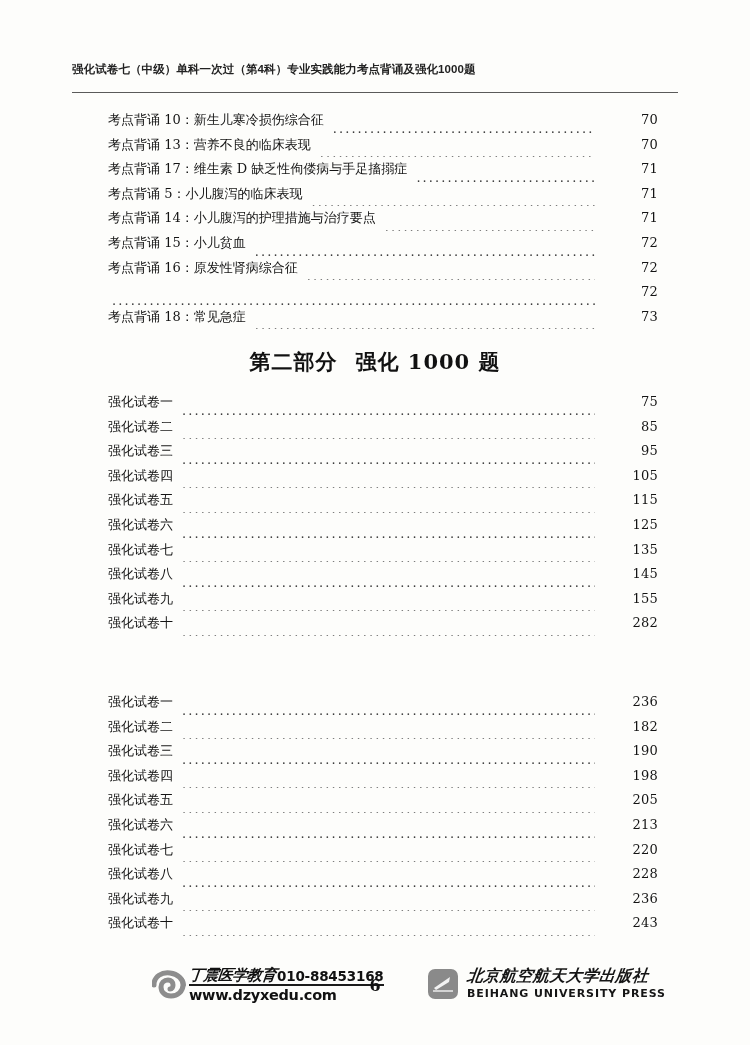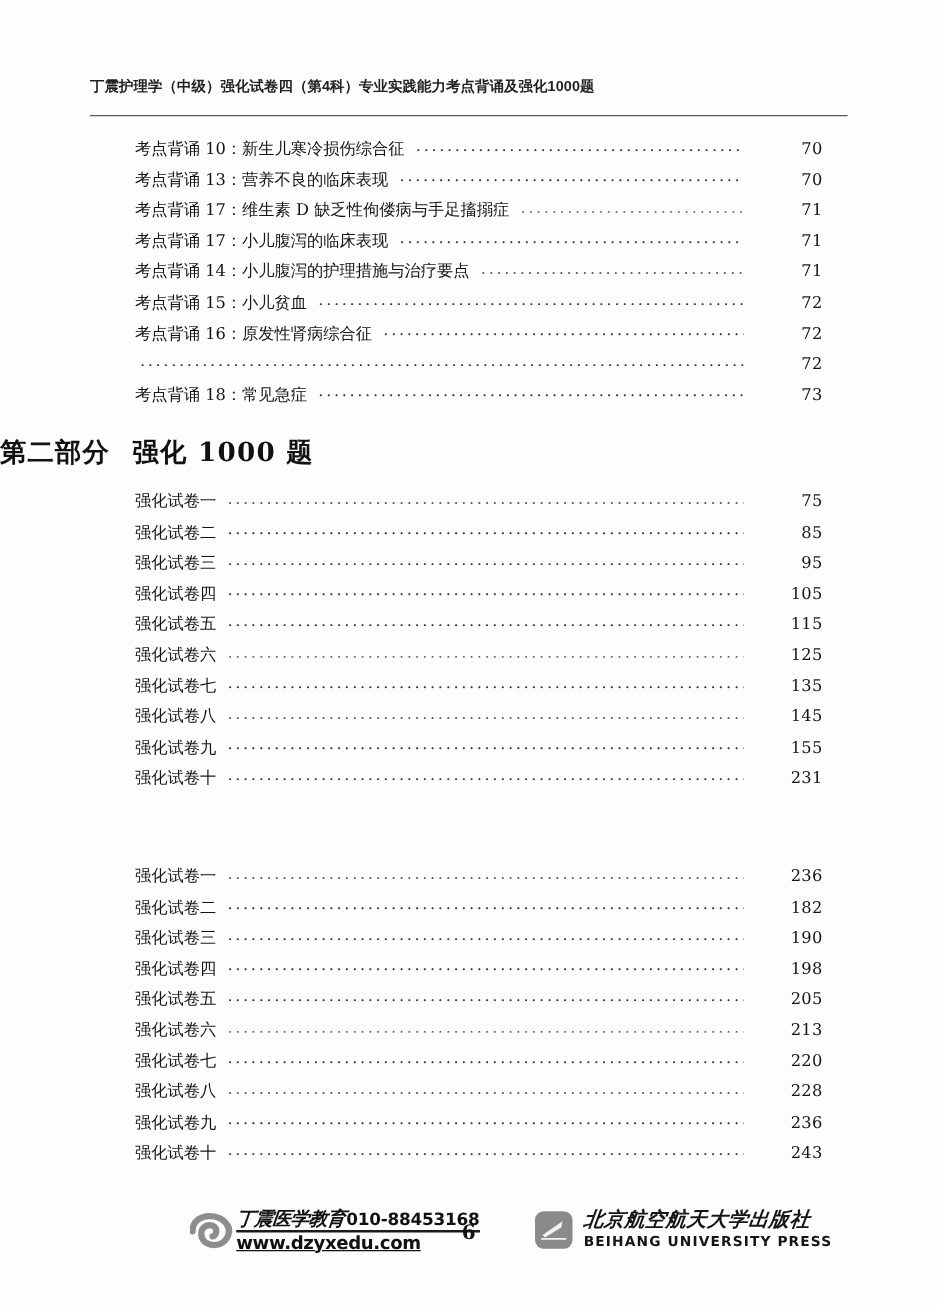--- a/index.html
+++ b/index.html
@@ -46,21 +46,21 @@
   }
 
   
   .toc-block {
     position: absolute;
     left: 108px;
     width: 550px;
   }
   .toc-row {
     display: flex;
-    align-items: flex-start;
+    align-items: flex-end;
     font-size: 13px;
     color: #141414;
     height: 24.6px;
     line-height: 24.6px;
     white-space: nowrap;
   }
   .toc-row .label {
     flex: 0 0 auto;
     padding-right: 5px;
   }
@@ -92,20 +92,21 @@
 
   #toc-kaodian { top: 108px; }
   #toc-part2   { top: 390px; }
   #toc-answers { top: 690px; }
 
   
   .section-heading {
     position: absolute;
     width: 750px;
     left: 0;
+    text-align: center;
     font-family: "DejaVu Serif", "Liberation Serif", serif;
     font-weight: 700;
     font-size: 21px;
     letter-spacing: 1px;
     color: #111;
   }
   #heading-part2 { top: 348px; }
   #heading-part2 .gap { display: inline-block; width: 18px; }
   #heading-answers { top: 641px; }
 
@@ -159,21 +160,20 @@
     letter-spacing: -0.2px;
     text-align: center;
   }
   .brand-url {
     font-family: "DejaVu Sans", "Liberation Sans", sans-serif;
     font-size: 14.5px;
     font-weight: 700;
     letter-spacing: -0.3px;
     color: #111;
     margin-top: 1.5px;
-    text-decoration: underline;
   }
   .footer-pageno {
     position: absolute;
     left: 345px;
     top: 14px;
     width: 60px;
     text-align: center;
     font-family: "DejaVu Serif", "Liberation Serif", serif;
     font-size: 16px;
     font-weight: 700;
@@ -217,41 +217,41 @@
     color: #151515;
     margin-top: 4px;
     text-align: center;
   }
 </style>
 </head>
 <body>
 
 <div class="page">
 
-  <div class="running-head">丁震护理学（中级）强化试卷四（第4科）专业实践能力考点背诵及强化1000题</div>
+  <div class="running-head">强化试卷七（中级）单科一次过（第4科）专业实践能力考点背诵及强化1000题</div>
   <div class="head-rule"></div>
 
   <div class="toc-block" id="toc-kaodian">
       <div class="toc-row">
         <span class="label">考点背诵 10：新生儿寒冷损伤综合征</span>
         <span class="leader"></span>
         <span class="pageno">70</span>
       </div>
       <div class="toc-row">
         <span class="label">考点背诵 13：营养不良的临床表现</span>
         <span class="leader"></span>
         <span class="pageno">70</span>
       </div>
       <div class="toc-row">
         <span class="label">考点背诵 17：维生素 D 缺乏性佝偻病与手足搐搦症</span>
         <span class="leader"></span>
         <span class="pageno">71</span>
       </div>
       <div class="toc-row">
-        <span class="label">考点背诵 17：小儿腹泻的临床表现</span>
+        <span class="label">考点背诵 5：小儿腹泻的临床表现</span>
         <span class="leader"></span>
         <span class="pageno">71</span>
       </div>
       <div class="toc-row">
         <span class="label">考点背诵 14：小儿腹泻的护理措施与治疗要点</span>
         <span class="leader"></span>
         <span class="pageno">71</span>
       </div>
       <div class="toc-row">
         <span class="label">考点背诵 15：小儿贫血</span>
@@ -320,21 +320,21 @@
         <span class="pageno">145</span>
       </div>
       <div class="toc-row">
         <span class="label">强化试卷九</span>
         <span class="leader"></span>
         <span class="pageno">155</span>
       </div>
       <div class="toc-row">
         <span class="label">强化试卷十</span>
         <span class="leader"></span>
-        <span class="pageno">231</span>
+        <span class="pageno">282</span>
       </div>
     </div>
 
 
   <div class="toc-block" id="toc-answers">
       <div class="toc-row">
         <span class="label">强化试卷一</span>
         <span class="leader"></span>
         <span class="pageno">236</span>
       </div>

